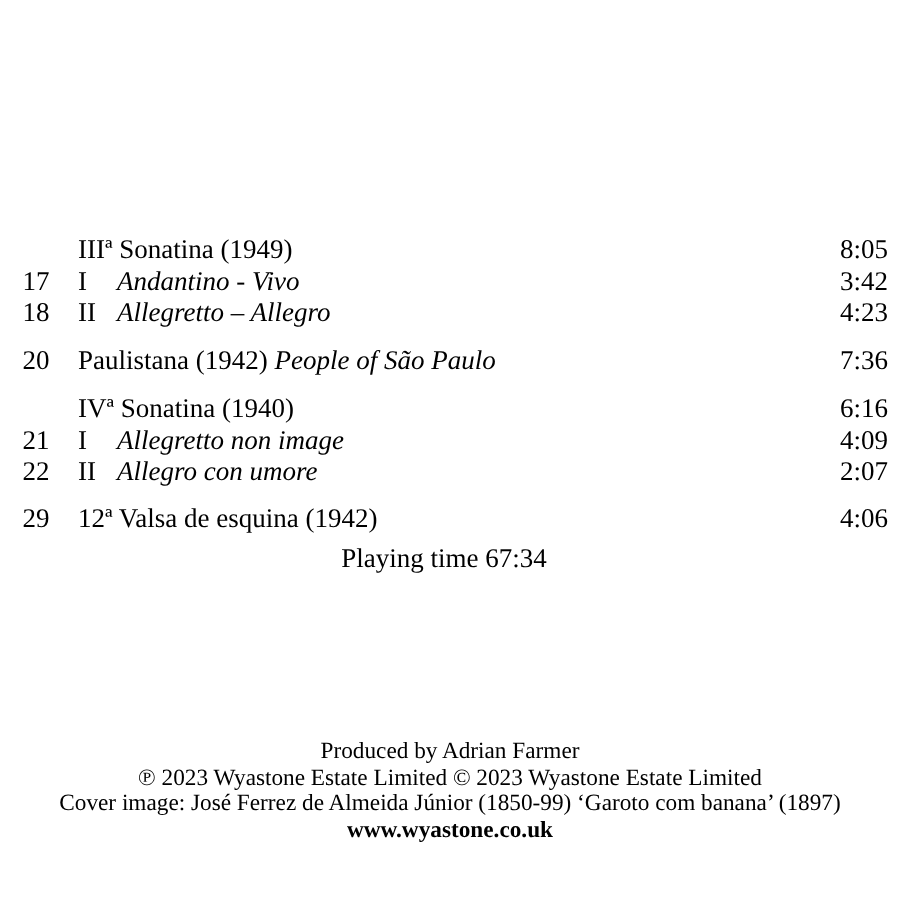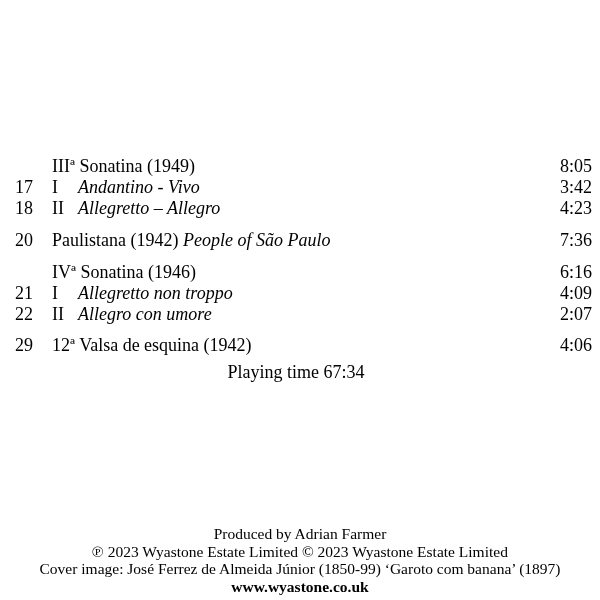--- a/index.html
+++ b/index.html
@@ -17,21 +17,21 @@
   .gap10 { height: 10px; }
   .gap6  { height: 6px; }
   .c-num  { position: absolute; left: 15px; white-space: nowrap; }
   .c-mid  { position: absolute; left: 52px; white-space: nowrap; }
   .mv     { display: inline-block; width: 26px; font-style: normal; }
   .it     { font-style: italic; }
   .c-time { position: absolute; right: 8px; white-space: nowrap; }
   .playing-time { text-align: center; padding-right: 8px; height: 21px;
                   font-size: 18px; line-height: 21px; }
   .footer { position: absolute; top: 492px; left: 0; width: 600px;
-            text-align: center; font-size: 15.5px; line-height: 17.7px; margin-top: 33px; }
+            text-align: center; font-size: 15.5px; line-height: 17.7px; }
   .footer .line { white-space: nowrap; }
   .footer .website { font-weight: bold; }
 </style>
 </head>
 <body>
 
 <div class="tracklist">
 
   <div class="row">
     <span class="c-mid">IIIª Sonatina (1949)</span>
@@ -55,27 +55,27 @@
 
   <div class="row">
     <span class="c-num">20</span>
     <span class="c-mid"><span>Paulistana (1942) </span><span class="it">People of São Paulo</span></span>
     <span class="c-time">7:36</span>
   </div>
 
   <div class="gap11"></div>
 
   <div class="row">
-    <span class="c-mid">IVª Sonatina (1946)</span>
+    <span class="c-mid">IVª Sonatina (1940)</span>
     <span class="c-time">6:16</span>
   </div>
 
   <div class="row">
     <span class="c-num">21</span>
-    <span class="c-mid"><span class="mv">I</span><span class="it">Allegretto non troppo</span></span>
+    <span class="c-mid"><span class="mv">I</span><span class="it">Allegretto non image</span></span>
     <span class="c-time">4:09</span>
   </div>
 
   <div class="row">
     <span class="c-num">22</span>
     <span class="c-mid"><span class="mv">II</span><span class="it">Allegro con umore</span></span>
     <span class="c-time">2:07</span>
   </div>
 
   <div class="gap10"></div>

